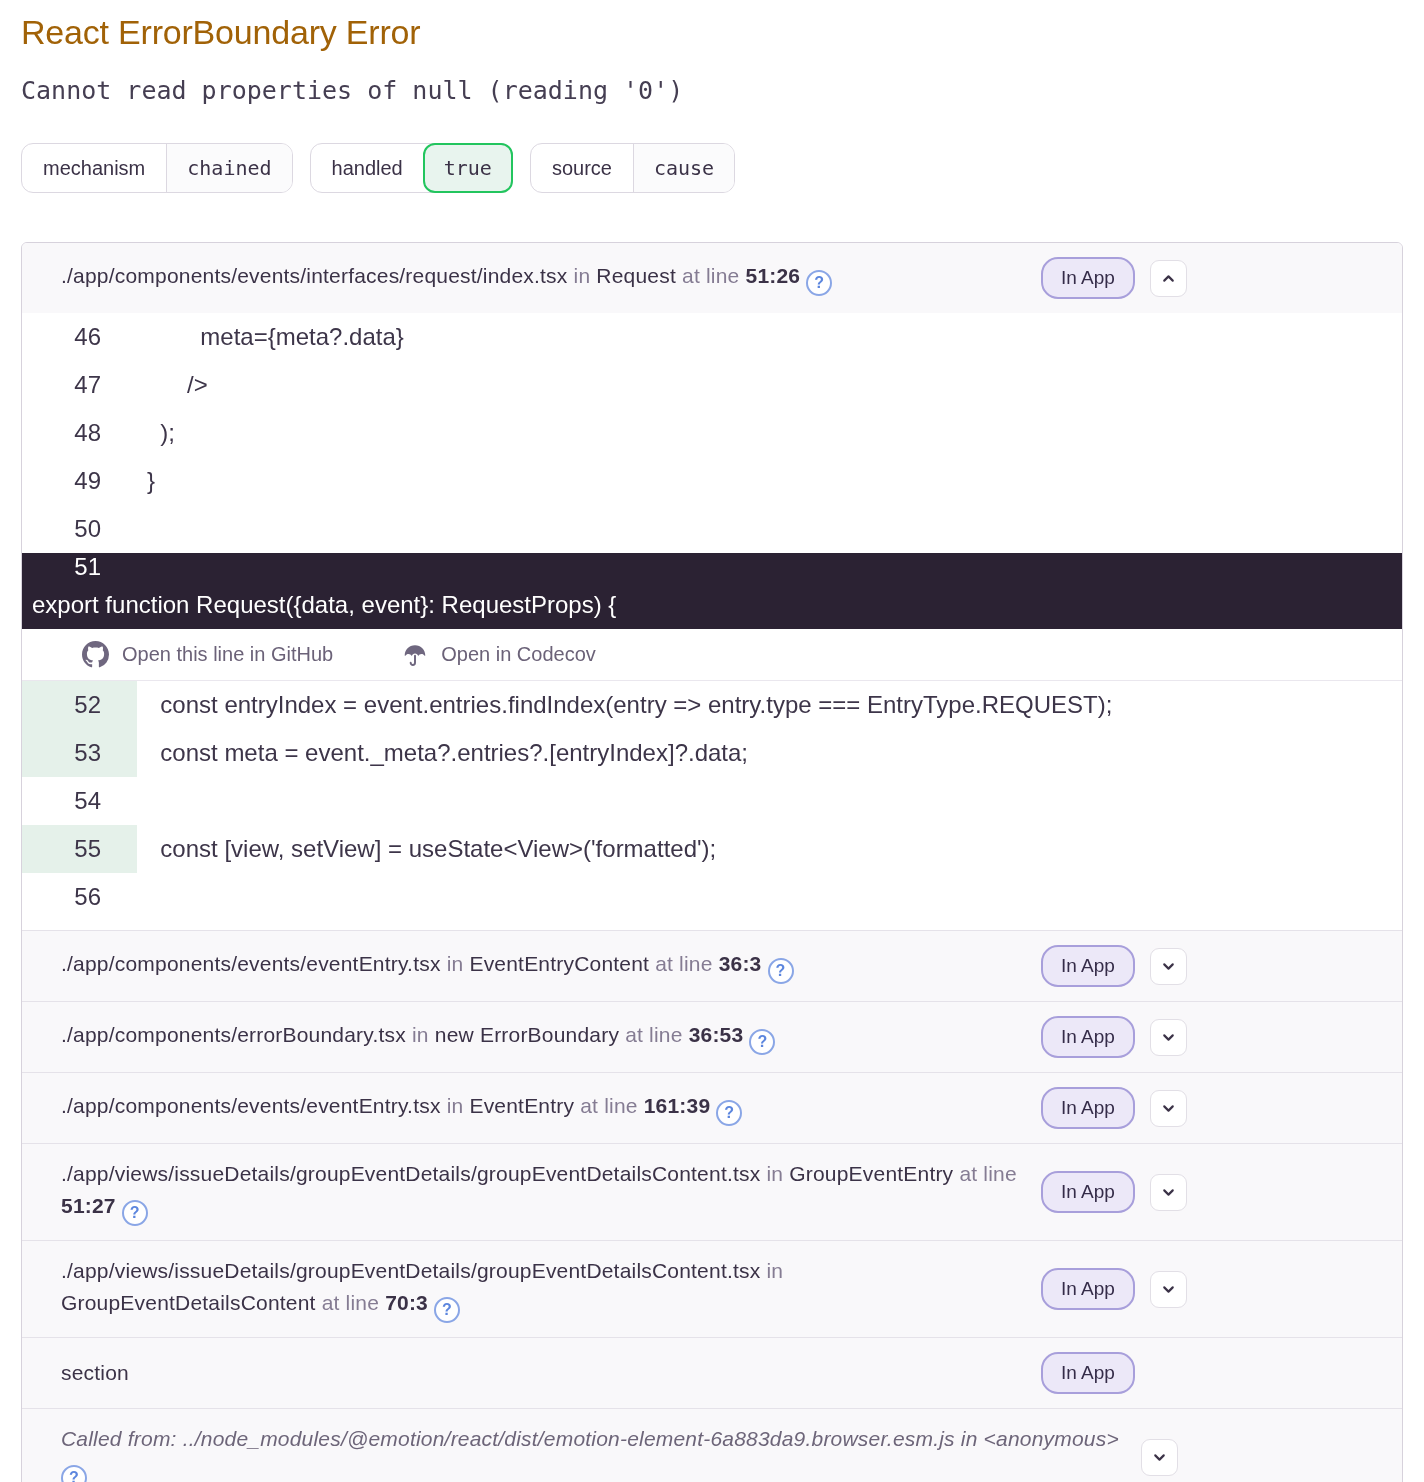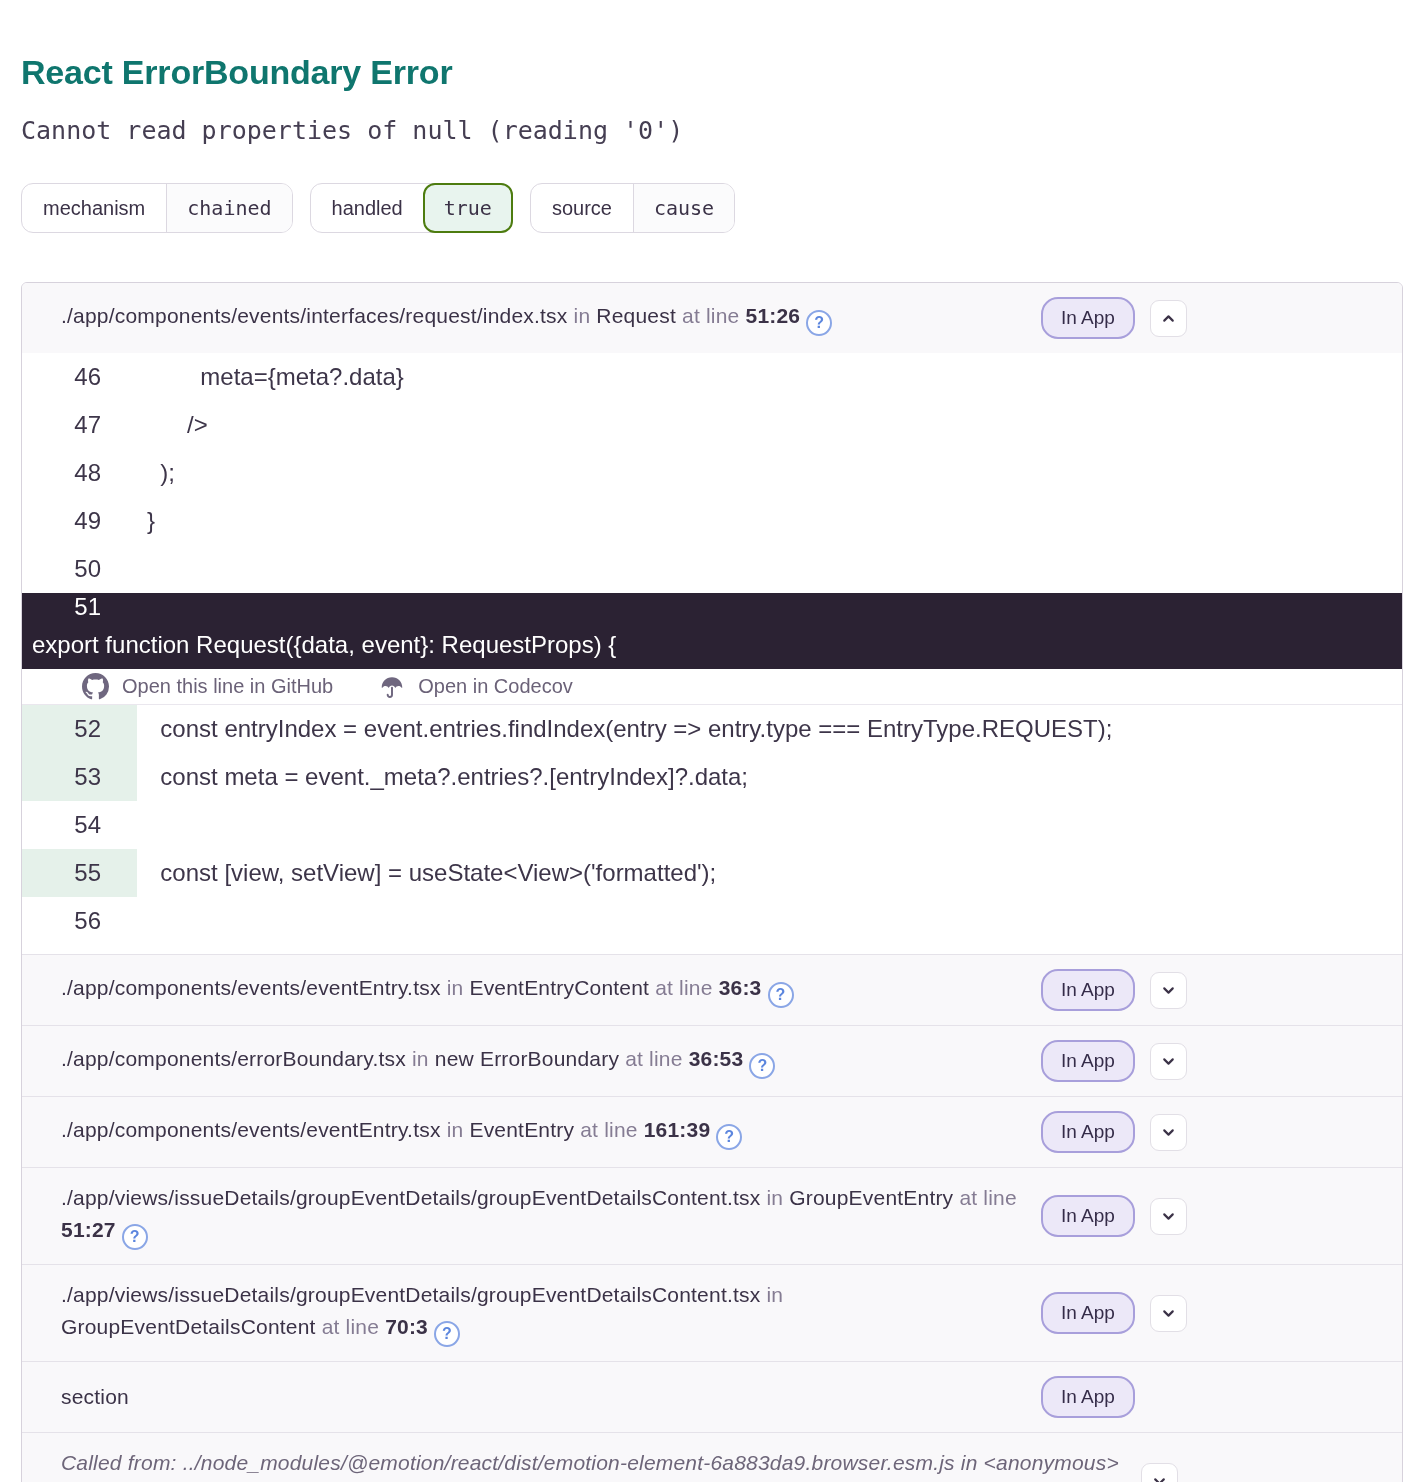--- a/index.html
+++ b/index.html
@@ -1,28 +1,28 @@
 <!DOCTYPE html>
 <html><head>
 <meta charset="utf-8">
 <style>
   * { margin:0; padding:0; box-sizing:border-box; }
   html,body { width:1424px; height:1482px; overflow:hidden; background:#ffffff; }
   body { font-family:"Liberation Sans", sans-serif; color:#3b3247; }
   .page { padding:12px 21px 0 21px; }
 
-  .title { font-size:34px; font-weight:700; line-height:40px; color:#0f766e; letter-spacing:-0.2px;margin-top:40px; }
+  .title { font-size:34px; font-weight:400; line-height:40px; color:#a16207; letter-spacing:-0.2px; }
   .message { margin-top:24px; font-family:"DejaVu Sans Mono", monospace; font-size:25px; line-height:30px; color:#453e52; }
 
   .tags { margin-top:37px; display:flex; gap:17px; }
   .tag { display:flex; align-items:stretch; border:1px solid #dcd8e1; border-radius:12px; background:#fff; height:50px; }
   .tag-key { display:flex; align-items:center; padding:0 21px; font-size:20px; color:#3b3247; }
   .tag-val { display:flex; align-items:center; padding:0 20px; font-family:"DejaVu Sans Mono", monospace; font-size:20px;
              color:#3b3247; border-left:1px solid #dcd8e1; background:#fbfbfc; border-radius:0 11px 11px 0; }
-  .tag-val.hl { border:2px solid #4d7c0f; background:#e8f4ee; border-radius:12px; margin:-1px; padding:0 19px; }
+  .tag-val.hl { border:2px solid #22c55e; background:#e8f4ee; border-radius:12px; margin:-1px; padding:0 19px; }
 
   .trace { margin-top:49px; border:1px solid #d7d2dc; border-radius:6px; background:#fff; overflow:hidden; }
 
   .frame { display:flex; align-items:center; min-height:66px; padding:14px 35px 14px 39px;
            background:#f9f8fa; border-top:1px solid #e5e2e9; cursor:pointer; }
   .frame.first { border-top:none; }
   .frame-title { flex:1; font-size:21px; line-height:32px; letter-spacing:0.2px; max-width:960px; }
   .frame-title .gray { color:#857c93; }
   .f-line { font-weight:700; }
   .help { display:inline-flex; align-items:center; justify-content:center; width:26px; height:26px;
@@ -36,21 +36,21 @@
   .chev svg { display:block; }
 
   .code-block { background:#fff; padding-bottom:9px; }
   .code-line { display:flex; min-height:48px; font-family:Liberation Sans, sans-serif; font-size:24px; color:#3d3549; }
   .ln { flex:none; width:115px; display:flex; align-items:center; justify-content:flex-end; padding-right:36px; }
   .ln.green { background:#e5f1ea; }
   .code-text { flex:1; white-space:pre-wrap; overflow-wrap:normal; word-break:normal; line-height:48px;
                padding-left:10px; padding-right:26px; }
   .code-line.active { background:#2b2233; color:#ffffff;flex-direction:column; }
 
-  .ctx-actions { display:flex; align-items:center; gap:46px; height:36px; padding-left:60px;
+  .ctx-actions { display:flex; align-items:center; gap:69px; height:52px; padding-left:60px;
                  border-bottom:1px solid #eae7ee; background:#fff; }
   .ctx-link { display:inline-flex; align-items:center; gap:13px; font-size:20px; color:#6b6278;
               cursor:pointer; text-decoration:none; }
   .ctx-link svg { display:block; }
 
   .frame.section-row { min-height:61px; }
   .frame.called-row { background:#f9f8fa; }
   .called-title { flex:1; font-size:21px; line-height:32px; font-style:italic; color:#6d6579; max-width:1060px; letter-spacing:0.2px; }
   .called-title .help { font-style:normal; }
 </style>

